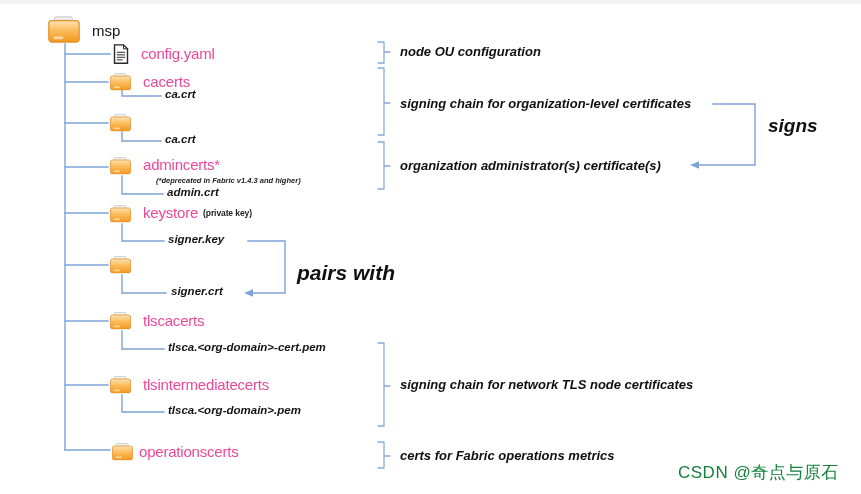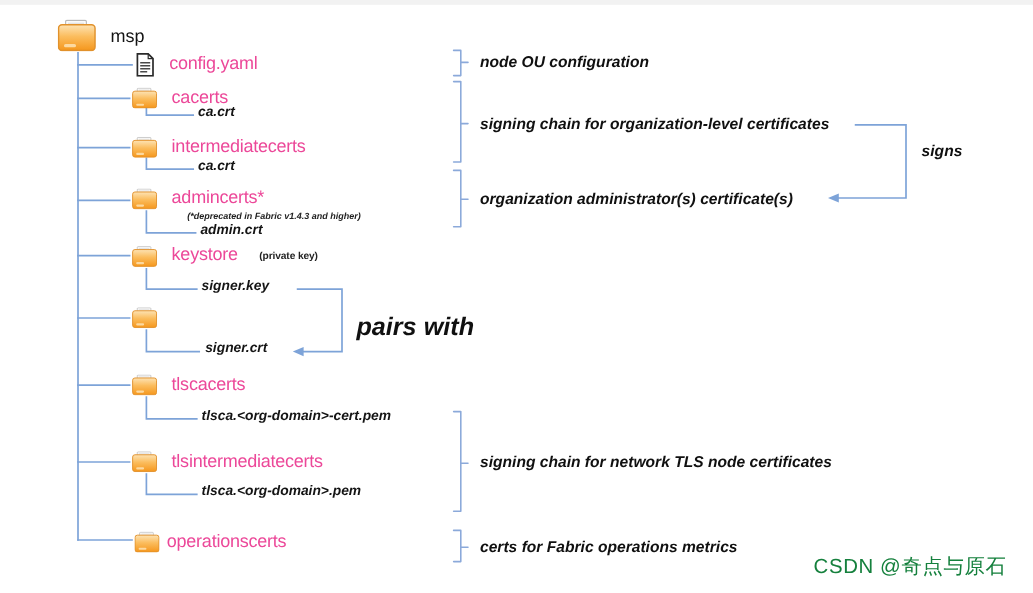--- a/index.html
+++ b/index.html
@@ -21,22 +21,22 @@
     transform:translateY(-50%);
     line-height:1.1;
   }
   .folder-label{font-size:15px;letter-spacing:-0.2px;color:#ec4899;}
   .root-label{font-size:15px;color:#141414;}
   .file-label{font-size:11.5px;font-weight:bold;font-style:italic;color:#141414;}
   .qualifier{font-size:8.5px;font-weight:bold;letter-spacing:-0.1px;color:#222;}
   .dep-note{font-size:7.5px;font-weight:bold;font-style:italic;color:#222;margin-left:12px;}
   .annotation{font-size:13px;font-weight:bold;font-style:italic;color:#101010;}
   .pairs-with{font-size:21px;}
-  .signs{font-size:13px;}
-  .labelrow{display:flex;align-items:center;gap:18px;}
+  .signs{font-size:19px;}
+  .labelrow{display:flex;align-items:center;gap:5px;}
   .watermark{font-size:17px;color:#15803d;font-style:normal;letter-spacing:0.5px;}
 </style>
 </head>
 <body>
 
 <div class="canvas">
   <div class="edge-top"></div>
   <div class="edge-right"></div>
 
   <svg class="overlay" width="861" height="494" viewBox="0 0 861 494">
@@ -114,21 +114,20 @@
     <use href="#folder-sym" x="112" y="443" width="21" height="17.5"></use>
   </svg>
 
   <div class="lbl root-label" style="left:92px;top:31px">msp</div>
 
   <div class="lbl folder-label" style="left:141px;top:54px">config.yaml</div>
 
   <div class="lbl folder-label" style="left:143px;top:82px">cacerts</div>
   <div class="lbl file-label" style="left:165px;top:94px">ca.crt</div>
 
-  <div class="lbl folder-label" style="left:143px;top:123px">intermediatecerts</div>
   <div class="lbl file-label" style="left:165px;top:139px">ca.crt</div>
 
   <div class="lbl folder-label" style="left:143px;top:165px">admincerts*</div>
   <div class="lbl dep-note" style="left:144px;top:181px">(*deprecated in Fabric v1.4.3 and higher)</div>
   <div class="lbl file-label" style="left:167px;top:192px">admin.crt</div>
 
   <div class="lbl labelrow" style="left:143px;top:213px">
     <span class="folder-label">keystore</span>
     <span class="qualifier">(private key)</span>
   </div>

